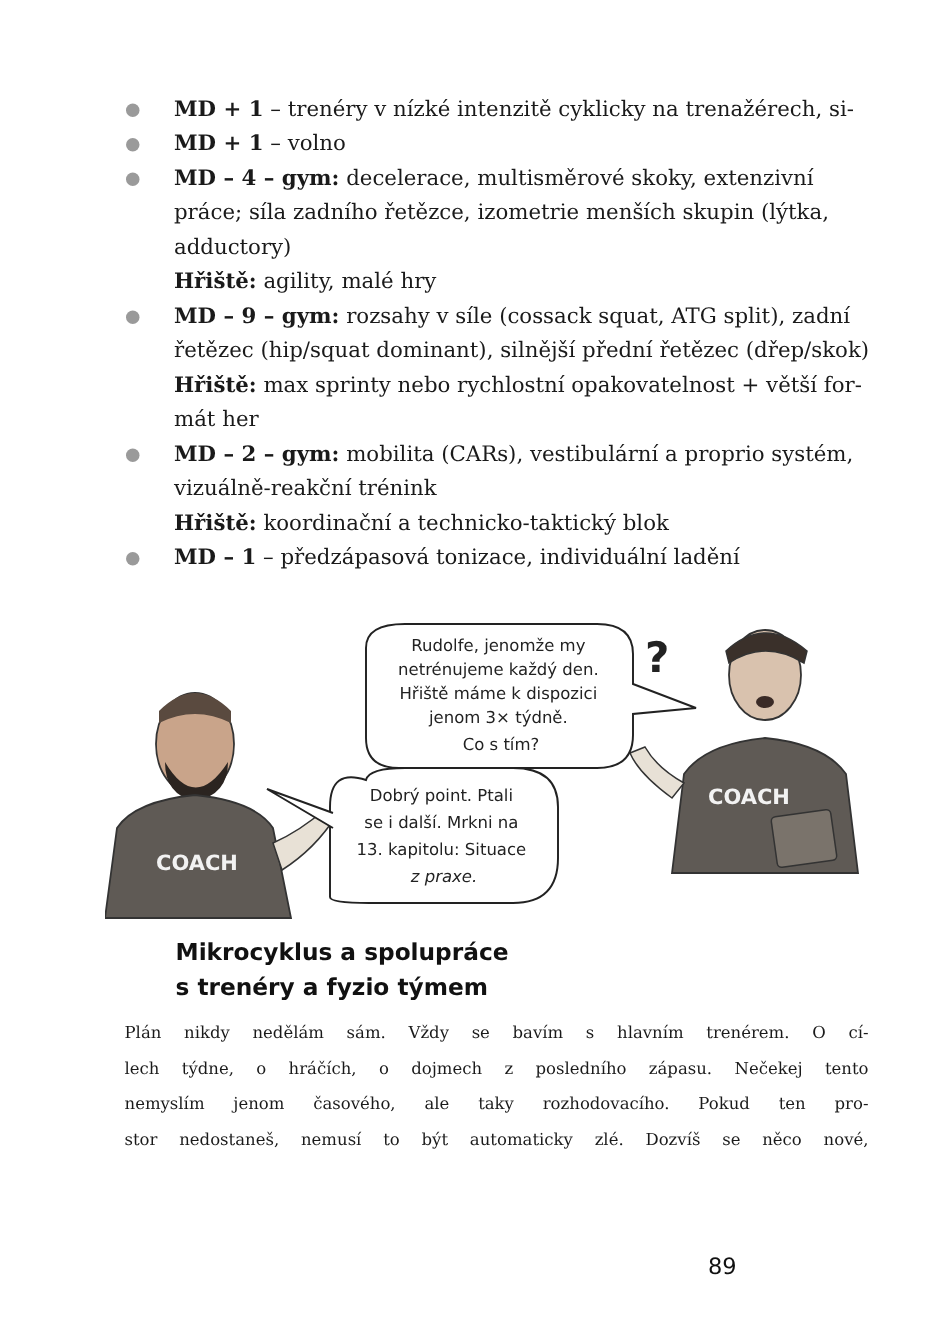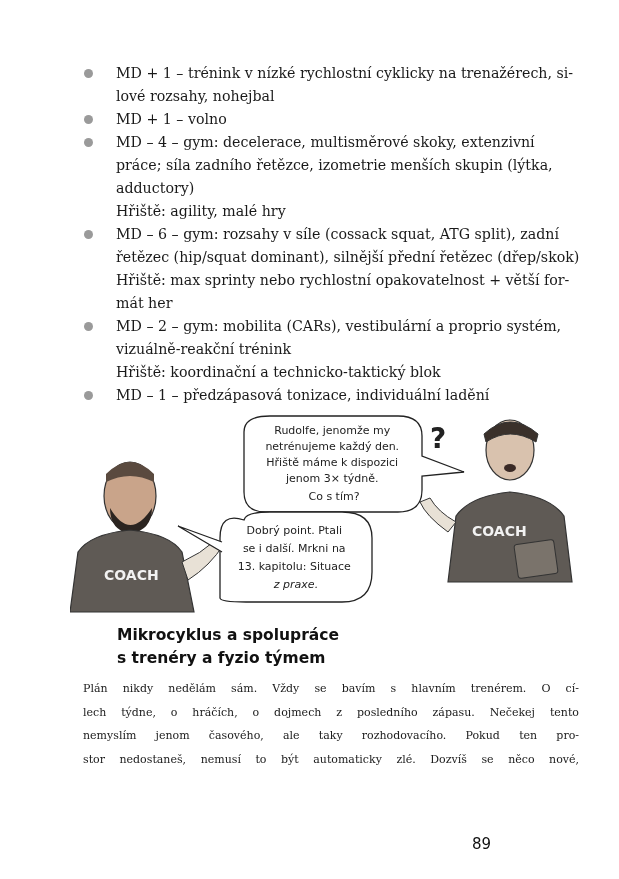--- a/index.html
+++ b/index.html
@@ -3,52 +3,51 @@
 <meta charset="utf-8">
 <style>
   html, body { margin: 0; padding: 0; background: #ffffff; }
   body { width: 619px; height: 879px; position: relative; overflow: hidden;
          font-family: "DejaVu Serif", "Liberation Serif", serif; color: #1a1a1a; }
   .list { position: absolute; left: 80px; top: 62px; width: 500px; margin: 0; padding: 0; list-style: none;
           font-size: 14.2px; line-height: 23px; }
   .item { position: relative; padding-left: 36px; }
   .bullet { position: absolute; left: 4px; top: 7px; width: 9px; height: 9px; border-radius: 50%; background: #9a9a9a; }
   .sub { display: block; }
-  b { font-weight: normal; }
+  b { font-weight: bold; }
   .illus { position: absolute; left: 70px; top: 412px; width: 520px; height: 210px; }
   .bubble-text { font-family: "DejaVu Sans", sans-serif; font-size: 11px; fill: #222; }
   .heading { position: absolute; left: 117px; top: 624px; width: 380px; font-family: "DejaVu Sans", "Liberation Sans", sans-serif;
              font-weight: bold; font-size: 15.5px; line-height: 23px; color: #111; margin: 0; }
   .body-text { position: absolute; left: 83px; top: 677px; width: 496px; font-size: 11px; line-height: 23.5px; margin: 0; text-align: justify; }
   .body-text span { display: block; text-align-last: justify; }
   .page-number { position: absolute; left: 472px; top: 835px; font-family: "DejaVu Sans", sans-serif; font-weight: normal; font-size: 15px; color: #111; }
 </style>
 </head>
 <body>
 
 <ul class="list">
   <li class="item">
     <span class="bullet"></span>
-    <b>MD + 1</b><span> – </span><span>trénink v nízké rychlostní cyklicky na trenažérech, si-</span><br>
-    <span>lové rozsahy, nohejbal</span>
+    <b>MD + 1</b><span> – </span><span>trenéry v nízké intenzitě cyklicky na trenažérech, si-</span><br>
   </li>
   <li class="item">
     <span class="bullet"></span>
     <b>MD + 1</b><span> – </span><span>volno</span>
   </li>
   <li class="item">
     <span class="bullet"></span>
     <b>MD – 4</b><b> – </b><b>gym:</b><span> decelerace, multisměrové skoky, extenzivní</span><br>
     <span>práce; síla zadního řetězce, izometrie menších skupin (lýtka,</span><br>
     <span>adductory)</span>
     <span class="sub"><b>Hřiště:</b><span> agility, malé hry</span></span>
   </li>
   <li class="item">
     <span class="bullet"></span>
-    <b>MD – 6</b><b> – </b><b>gym:</b><span> rozsahy v síle (cossack squat, ATG split), zadní</span><br>
+    <b>MD – 9</b><b> – </b><b>gym:</b><span> rozsahy v síle (cossack squat, ATG split), zadní</span><br>
     <span>řetězec (hip/squat dominant), silnější přední řetězec (dřep/skok)</span>
     <span class="sub"><b>Hřiště:</b><span> max sprinty nebo rychlostní opakovatelnost + větší for-</span><br><span>mát her</span></span>
   </li>
   <li class="item">
     <span class="bullet"></span>
     <b>MD – 2</b><b> – </b><b>gym:</b><span> mobilita (CARs), vestibulární a proprio systém,</span><br>
     <span>vizuálně-reakční trénink</span>
     <span class="sub"><b>Hřiště:</b><span> koordinační a technicko-taktický blok</span></span>
   </li>
   <li class="item">

